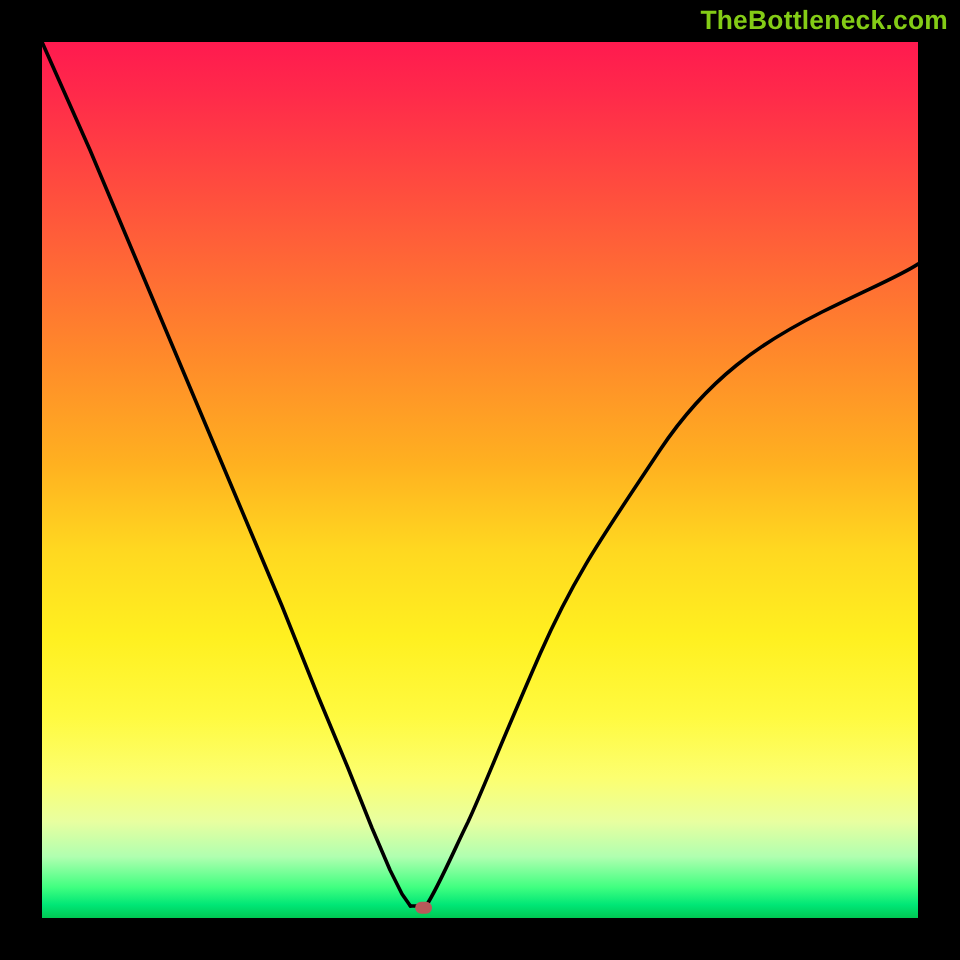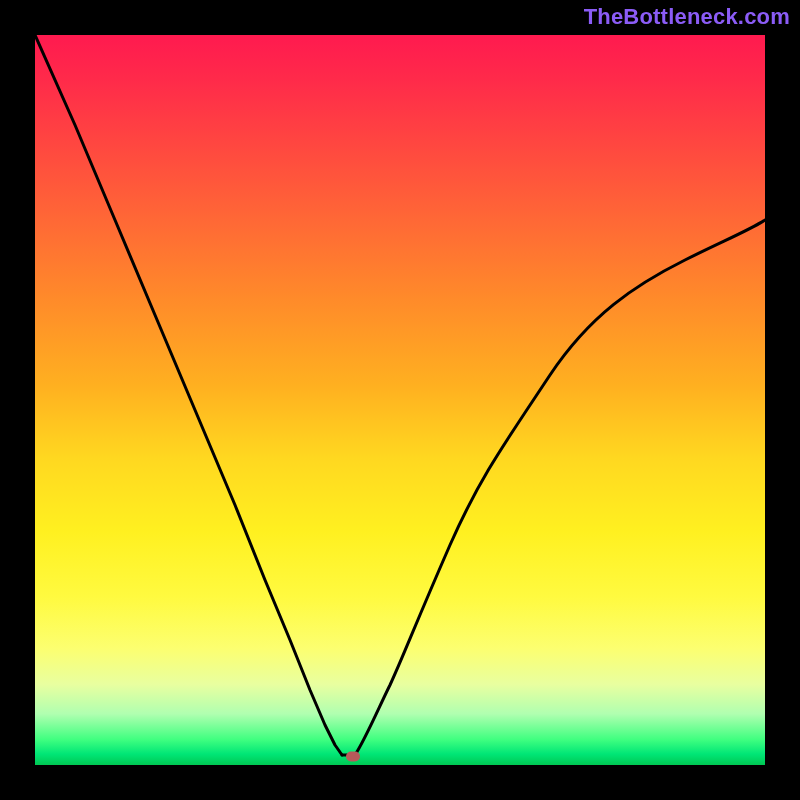--- a/index.html
+++ b/index.html
@@ -14,21 +14,21 @@
   .frame {
     position: relative;
     width: 800px;
     height: 800px;
     background: #000;
   }
   .watermark {
     position: absolute;
     top: 4px;
     right: 10px;
-    color: #8b5cf6;
+    color: #84cc16;
     font-size: 22px;
     font-weight: 600;
     letter-spacing: 0.2px;
     z-index: 10;
   }
   .plot-area {
     position: absolute;
     left: 35px;
     top: 35px;
     width: 730px;

